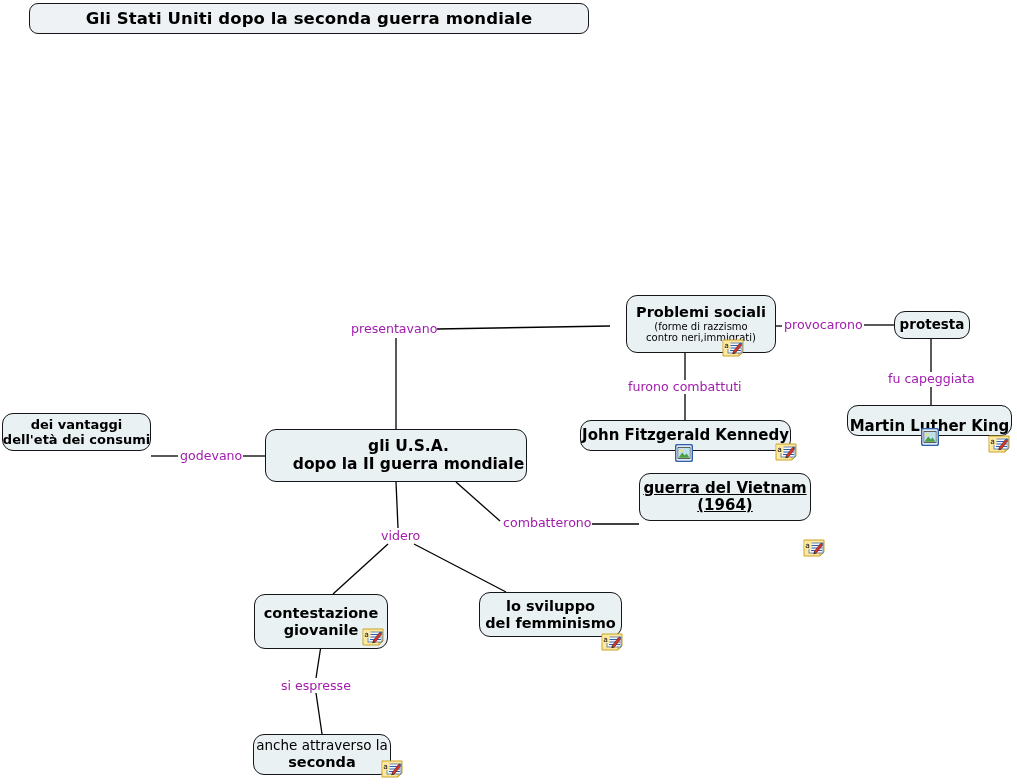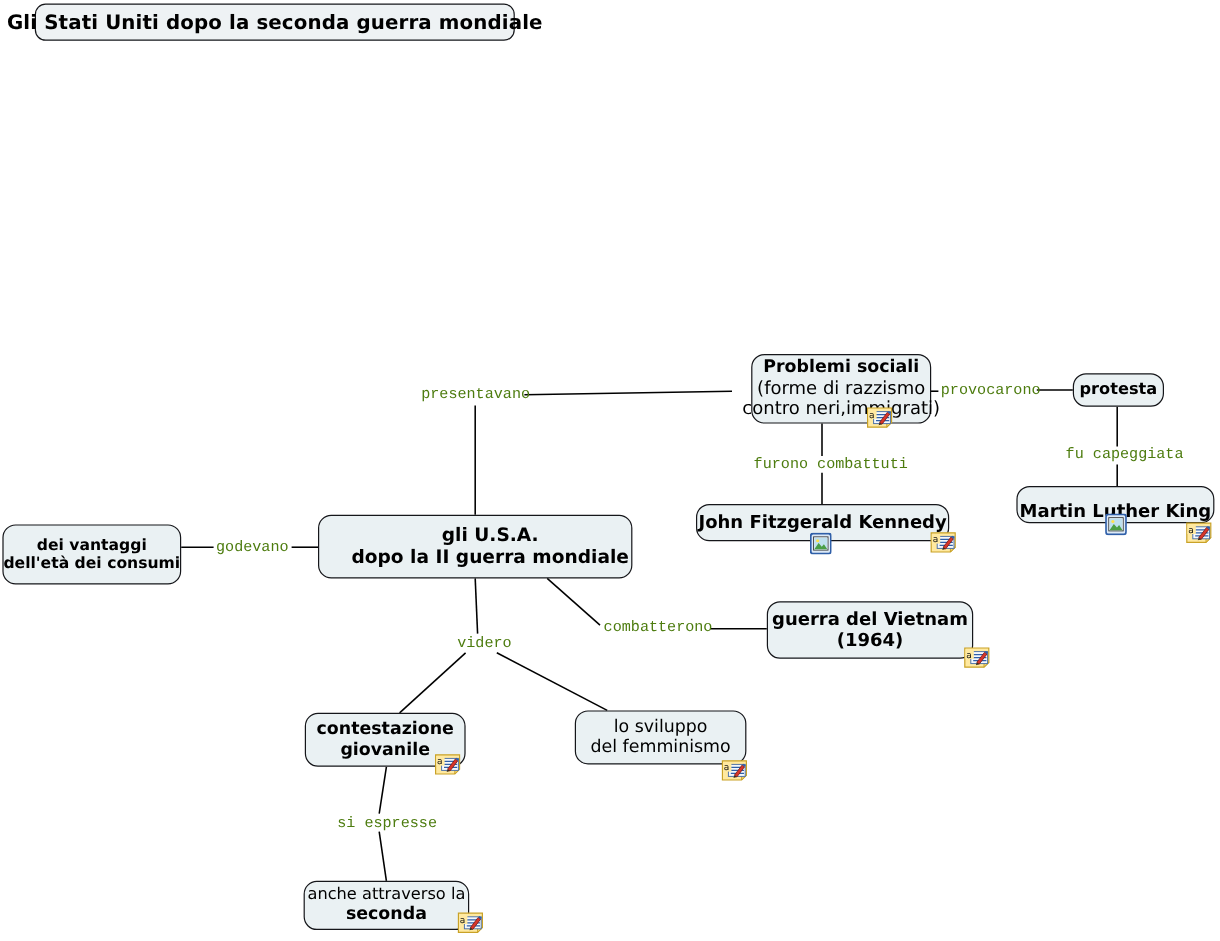--- a/index.html
+++ b/index.html
@@ -49,21 +49,21 @@
   }
   .node .ln {
     display: block;
     white-space: nowrap;
   }
 
   
   #title-node {
     left: 29px;
     top: 3px;
-    width: 400px;
+    width: 560px;
     height: 31px;
     border-radius: 9px;
     border-width: 1.7px;
     font-size: 16.5px;
     font-weight: bold;
     background: #eef2f4;
     letter-spacing: 0.1px;
   }
 
   
@@ -72,38 +72,38 @@
     top: 429px;
     width: 262px;
     height: 53px;
     font-size: 15.5px;
     padding-left: 35px;
   }
   #node-usa .ln { font-weight: bold; }
 
   #node-vantaggi {
     left: 2px;
-    top: 437px;
+    top: 413px;
     width: 149px;
-    height: 50px;
+    height: 38px;
     font-size: 13px;
   }
   #node-vantaggi .ln { font-weight: bold; }
 
   #node-problemi {
     left: 610px;
     top: 295px;
     width: 150px;
     height: 58px;
     font-size: 13.2px;
     padding: 2px 6px;
     margin-left: 16px;
   }
   #node-problemi .l1 { font-weight: bold; font-size: 14.5px; }
-  #node-problemi .l2, #node-problemi .l3 { font-weight: normal; font-size: 15px; }
+  #node-problemi .l2, #node-problemi .l3 { font-weight: normal; font-size: 10px; }
 
   #node-protesta {
     left: 894px;
     top: 311px;
     width: 76px;
     height: 28px;
     font-size: 13.5px;
   }
   #node-protesta .ln { font-weight: bold; }
 
@@ -121,64 +121,64 @@
     top: 420px;
     width: 211px;
     height: 31px;
     font-size: 15px;
     text-align: center;
   }
   #node-jfk .ln { font-weight: bold; }
 
   #node-vietnam {
     left: 639px;
-    top: 501px;
+    top: 473px;
     width: 172px;
     height: 48px;
     font-size: 15px;
+    text-decoration: underline;
   }
   #node-vietnam .ln { font-weight: bold; }
 
   #node-contestazione {
     left: 254px;
     top: 594px;
     width: 134px;
-    height: 45px;
+    height: 55px;
     font-size: 14.5px;
   }
   #node-contestazione .ln { font-weight: bold; }
 
   #node-femminismo {
     left: 479px;
     top: 592px;
     width: 143px;
     height: 45px;
     font-size: 14.5px;
   }
-  #node-femminismo .ln { font-weight: normal; text-align: right; }
+  #node-femminismo .ln { font-weight: bold; text-align: right; }
 
   #node-musica {
     left: 253px;
     top: 734px;
     width: 138px;
     height: 41px;
     font-size: 13.5px;
   }
   #node-musica .l1 { font-weight: normal; }
   #node-musica .l2 { font-weight: bold; font-size: 14.5px; }
 
   
   .link-label {
     position: absolute;
     font-size: 12.6px;
-    color: #4d7c0f;
+    color: #a21caf;
     white-space: nowrap;
     background: transparent;
     line-height: 1;
-    font-family: Liberation Mono, monospace;
   }
 
   
   .icon {
     position: absolute;
     width: 22px;
     height: 18px;
   }
   .icon svg { display: block; }
 </style>

